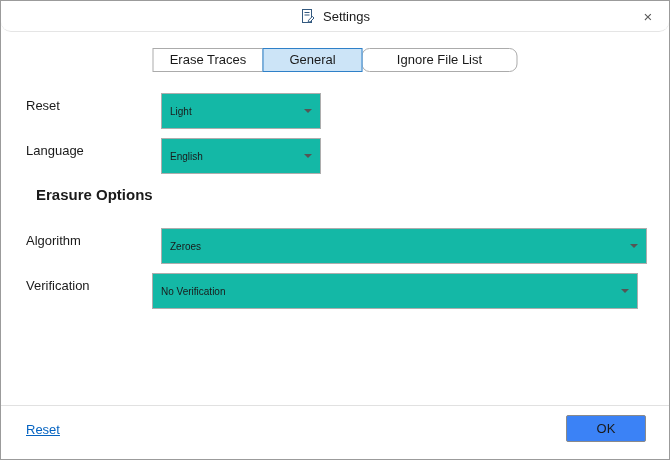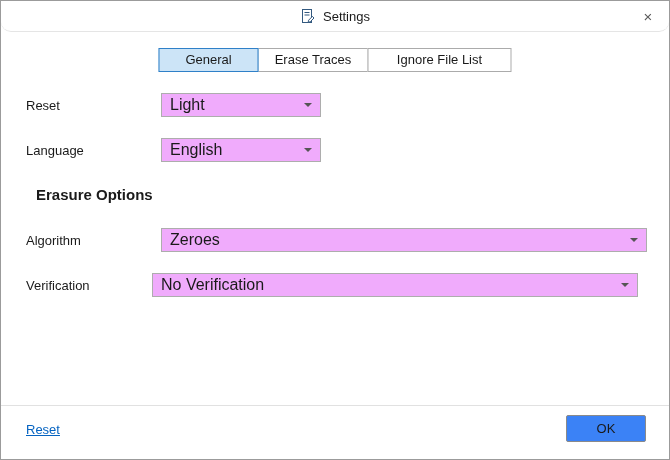--- a/index.html
+++ b/index.html
@@ -38,37 +38,37 @@
   }
   .tab {
     height:24px; line-height:22px; text-align:center;
     font-size:13px; color:#1a1a1a;
     background:#ffffff; border:1px solid #ababab;
     margin-left:-1px; cursor:pointer;
   }
   .tab:first-child { margin-left:0; }
   .tab.t1 { width:100px; }
   .tab.t2 { width:111px; }
-  .tab.t3 { width:144px; }
+  .tab.t3 { width:156px;border-radius:8px; }
   .tab.active {
     background:#cce4f7; border-color:#2f80c8;
     position:relative; z-index:2;
   }
 
   
   .field-label {
     position:absolute; left:25px;
     font-size:13px; color:#1a1a1a;
   }
   .combo {
-    position:absolute; height:24px;
-    background:#f0abfc; border:1px solid #adadad;
+    position:absolute; height:36px;
+    background:#14b8a6; border:1px solid #adadad;
     display:flex; align-items:center;
     padding:0 22px 0 8px;
-    font-size:16px; color:#1a1a1a;
+    font-size:10px; color:#1a1a1a;
     cursor:pointer;
   }
   .combo .caret {
     position:absolute; right:8px; top:50%; margin-top:-2px;
     width:0; height:0;
     border-left:4px solid transparent;
     border-right:4px solid transparent;
     border-top:4px solid #555555;
   }
 
@@ -109,22 +109,22 @@
           <line x1="4.5" y1="7" x2="9.5" y2="7" stroke="#33597f" stroke-width="1"></line>
           <path d="M8.6 12.2 L12.4 8.4 L14 10 L10.2 13.8 L8.2 14.3 Z" fill="#ffffff" stroke="#33597f" stroke-width="1"></path>
         </svg>
       </span>
       <span class="title-text">Settings</span>
     </div>
     <button class="close-btn">×</button>
   </div>
 
   <div class="tabbar">
+    <div class="tab t2">Erase Traces</div>
     <div class="tab t1 active">General</div>
-    <div class="tab t2">Erase Traces</div>
     <div class="tab t3">Ignore File List</div>
   </div>
 
   <div class="field-label" style="top:97px;">Reset</div>
   <div class="combo" style="left:160px; top:92px; width:160px;">
     <span>Light</span>
     <span class="caret"></span>
   </div>
 
   <div class="field-label" style="top:142px;">Language</div>

